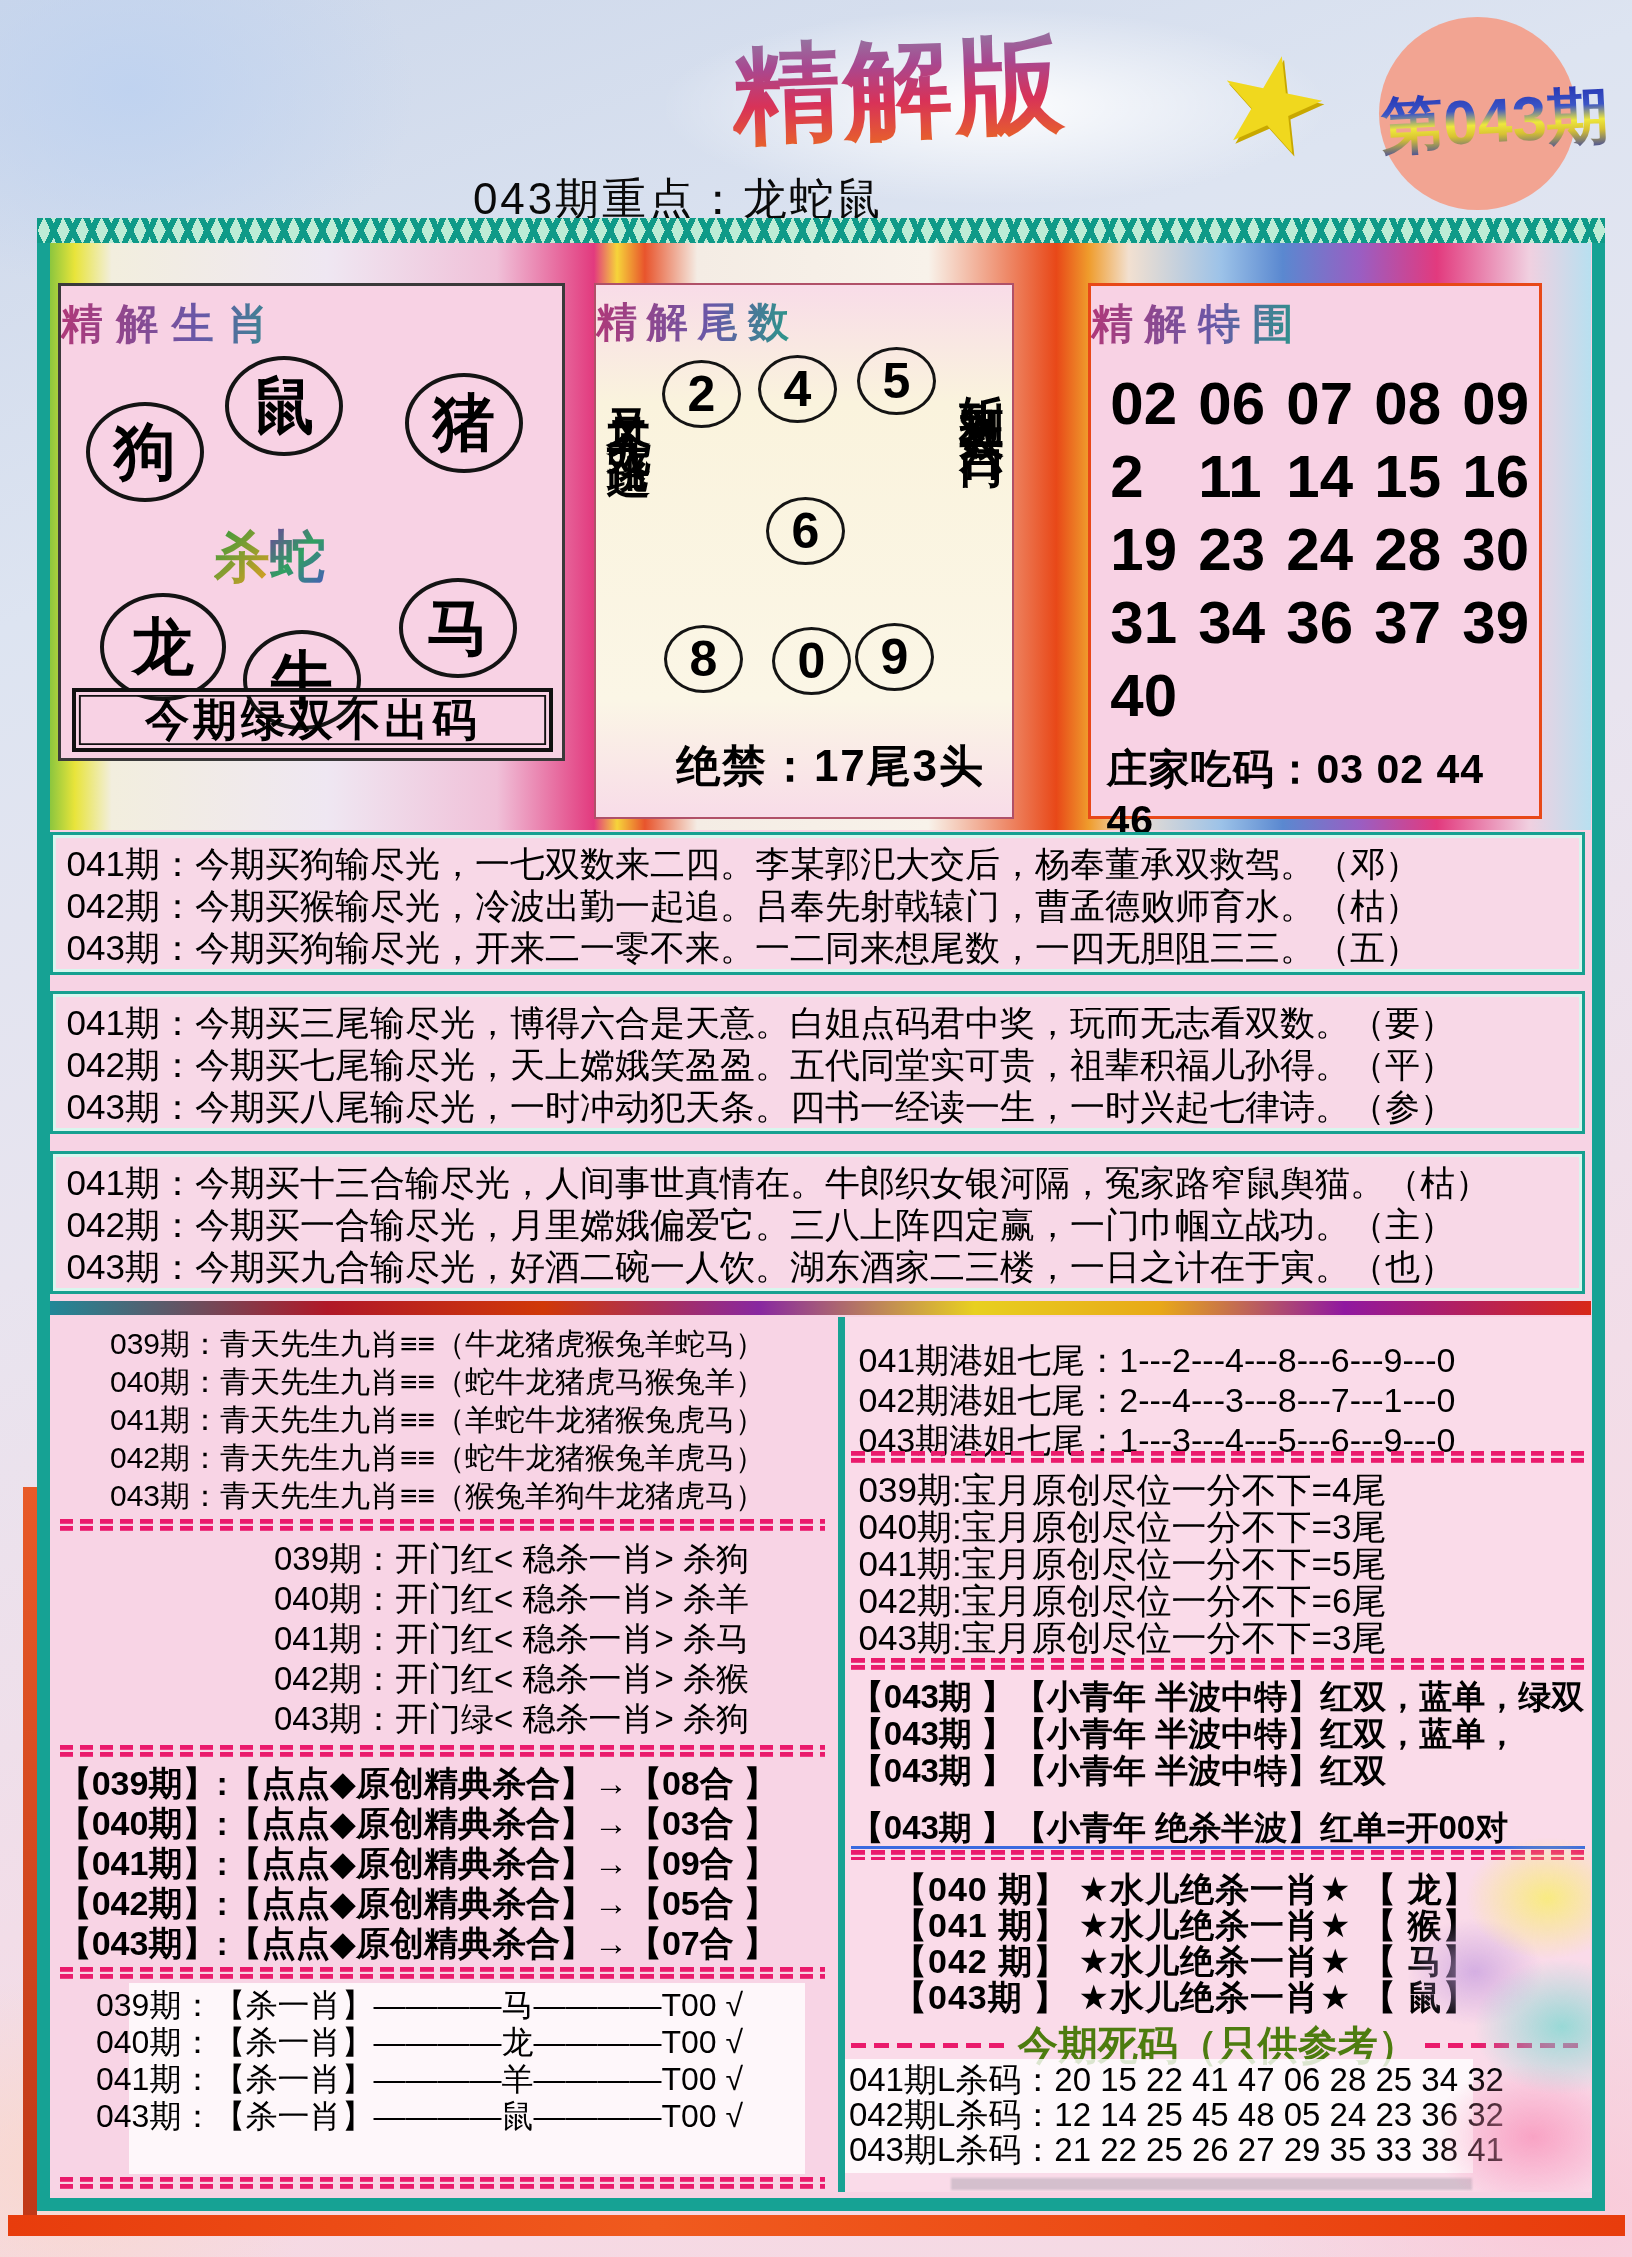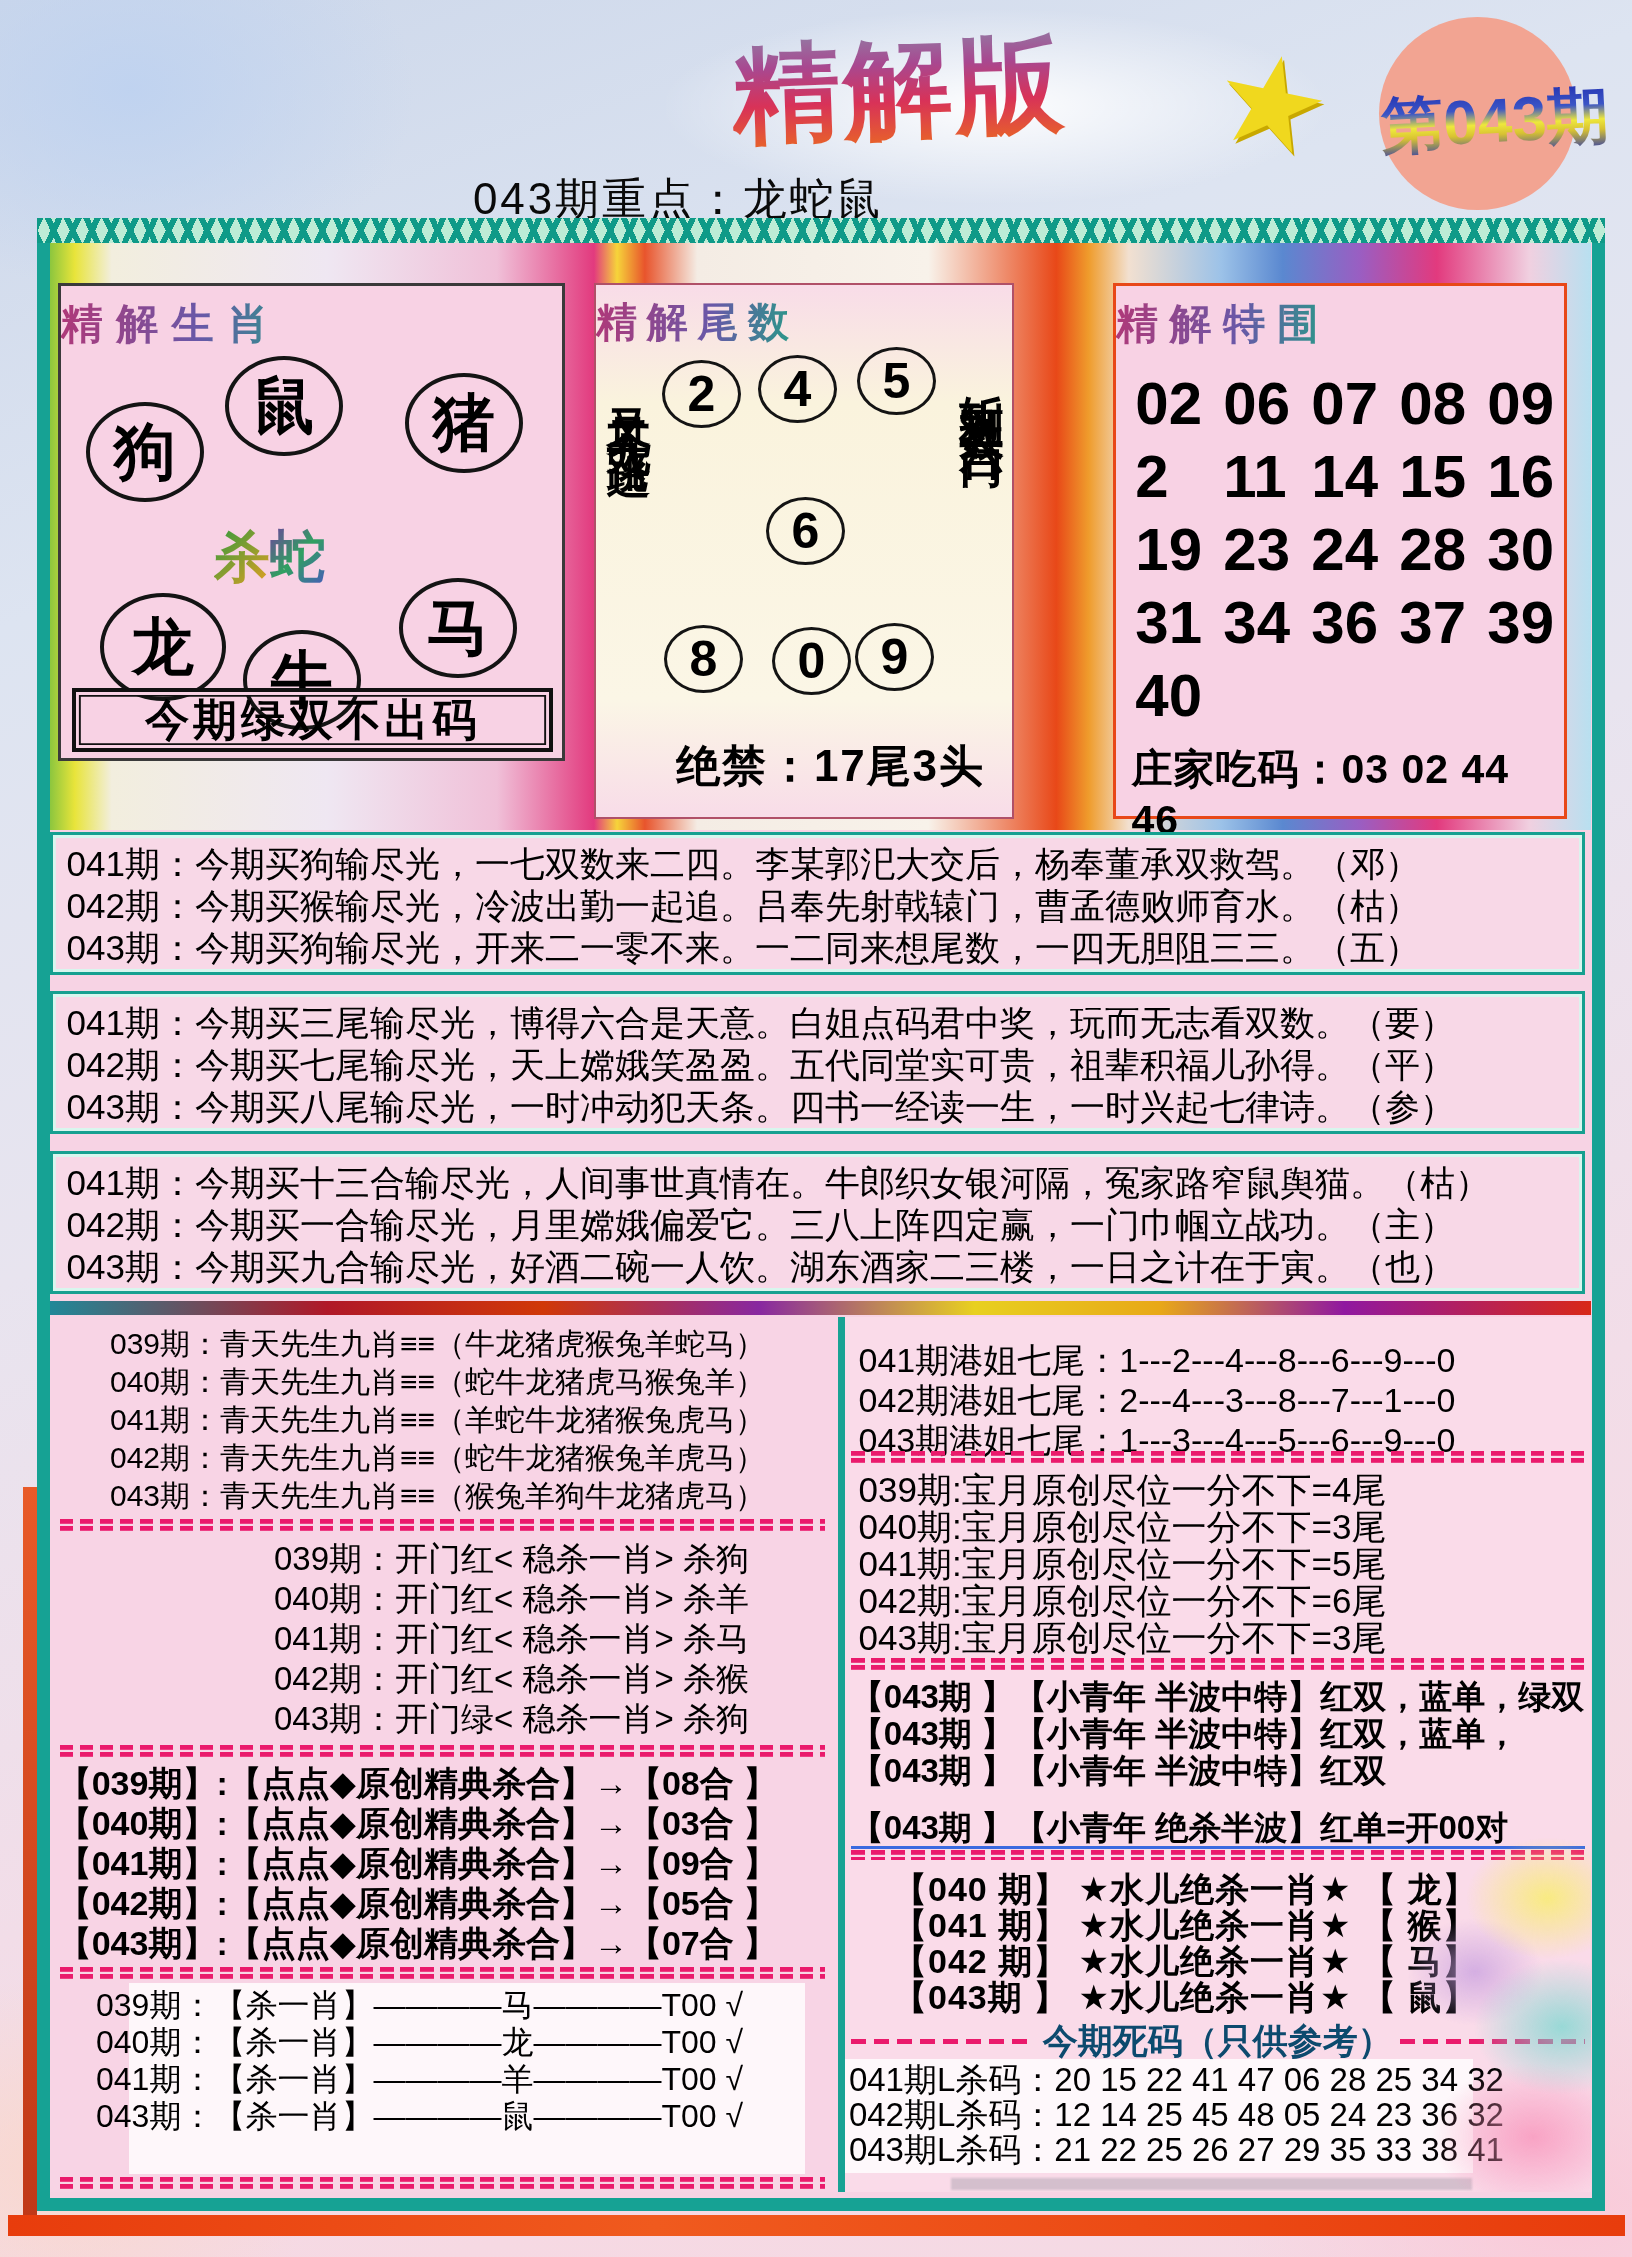--- a/index.html
+++ b/index.html
@@ -62,21 +62,21 @@
     box-shadow:inset 0 0 0 2.9px #f8d2e4, inset 0 0 0 4.8px #111; display:flex; align-items:center;
     justify-content:center; font-size:44px; font-weight:bold; letter-spacing:3.9px; color:#000; }
   .tbox { position:absolute; left:544px; top:40px; width:420px; height:536px;
     background:linear-gradient(180deg,#f8dce8 0%,#faf3dd 22%,#fbf6e6 78%,#f8dce8 100%);
     border:2.9px solid #b05068; }
   .vtext { position:absolute; writing-mode:vertical-rl; text-orientation:upright;
     font-size:44px; font-weight:600; color:#000; letter-spacing:7.7px; }
   .dc { width:79px; height:68px; font-size:50px; border-width:3.9px; }
   .tnote { position:absolute; left:12px; top:452px; width:100%; text-align:center;
     font-size:44px; font-weight:bold; color:#000; letter-spacing:1.9px;padding-left:29px; }
-  .sbox { position:absolute; left:1063px; top:40px; width:454px; height:536px;
+  .sbox { position:absolute; left:1038px; top:40px; width:454px; height:536px;
     background:#f8d2e4; border:3.9px solid #e84818;padding-left:10px; }
   .sgrid { position:absolute; left:19.3px; top:83px; width:440px; display:grid;
     grid-template-columns:repeat(5,1fr); row-gap:3.9px; font-size:60px; font-weight:bold; color:#000; }
   .snote { position:absolute; left:15.4px; top:456px; font-size:41px; font-weight:bold;
     color:#000; letter-spacing:1px; }
   
   .verse { position:absolute; left:0; width:1535px; height:143px; background:#f8d8e7;
     border:3.9px solid #16a090; box-shadow:inset 0 0 0 2.9px #d8f6ee; padding:7.7px 0 0 13.5px; }
   .verse div { font-size:35px; line-height:42px; color:#000; font-weight:500; white-space:nowrap; }
   .rainbow-bar { position:absolute; left:0; top:1058px; width:1541px; height:13.5px;
@@ -89,21 +89,21 @@
   .line { color:#000; white-space:nowrap; }
   .dashes { background-image:repeating-linear-gradient(90deg,#ea1a6c 0 13.5px,transparent 13.5px 20px),
       repeating-linear-gradient(90deg,#ea1a6c 0 13.5px,transparent 13.5px 20px);
     background-size:100% 4.8px,100% 4.8px; background-position:0 1px,0 7.7px; background-repeat:no-repeat;
     height:13.5px; position:absolute; }
   .blue-top { border-top:3.9px solid #3a6ae0; }
   .white-panel { position:absolute; background:rgba(255,255,255,.8); }
   .dead-sep { position:absolute; display:flex; align-items:center; gap:7.7px; }
   .dead-sep .dl { flex:1; height:4.8px;
     background:repeating-linear-gradient(90deg,#ea1a6c 0 15.4px,transparent 15.4px 23px); }
-  .dead-sep .dt { font-size:35px; font-weight:bold; color:#0c4a6e; white-space:nowrap; }
+  .dead-sep .dt { font-size:40px; font-weight:bold; color:#4d7c0f; white-space:nowrap; }
   .gray-cut { position:absolute; background:rgba(140,140,155,.35); filter:blur(1px); }
   .corner-blobs { position:absolute; right:0; bottom:0; width:290px; height:367px; opacity:.75;
     background:radial-gradient(116px 87px at 85% 20%, #f8f060, transparent 70%),
       radial-gradient(126px 97px at 90% 55%, #78d8d0, transparent 70%),
       radial-gradient(145px 106px at 80% 85%, #f890b8, transparent 70%),
       radial-gradient(97px 77px at 60% 40%, #c8a0e0, transparent 70%); }
 </style>
 </head>
 <body>
 

